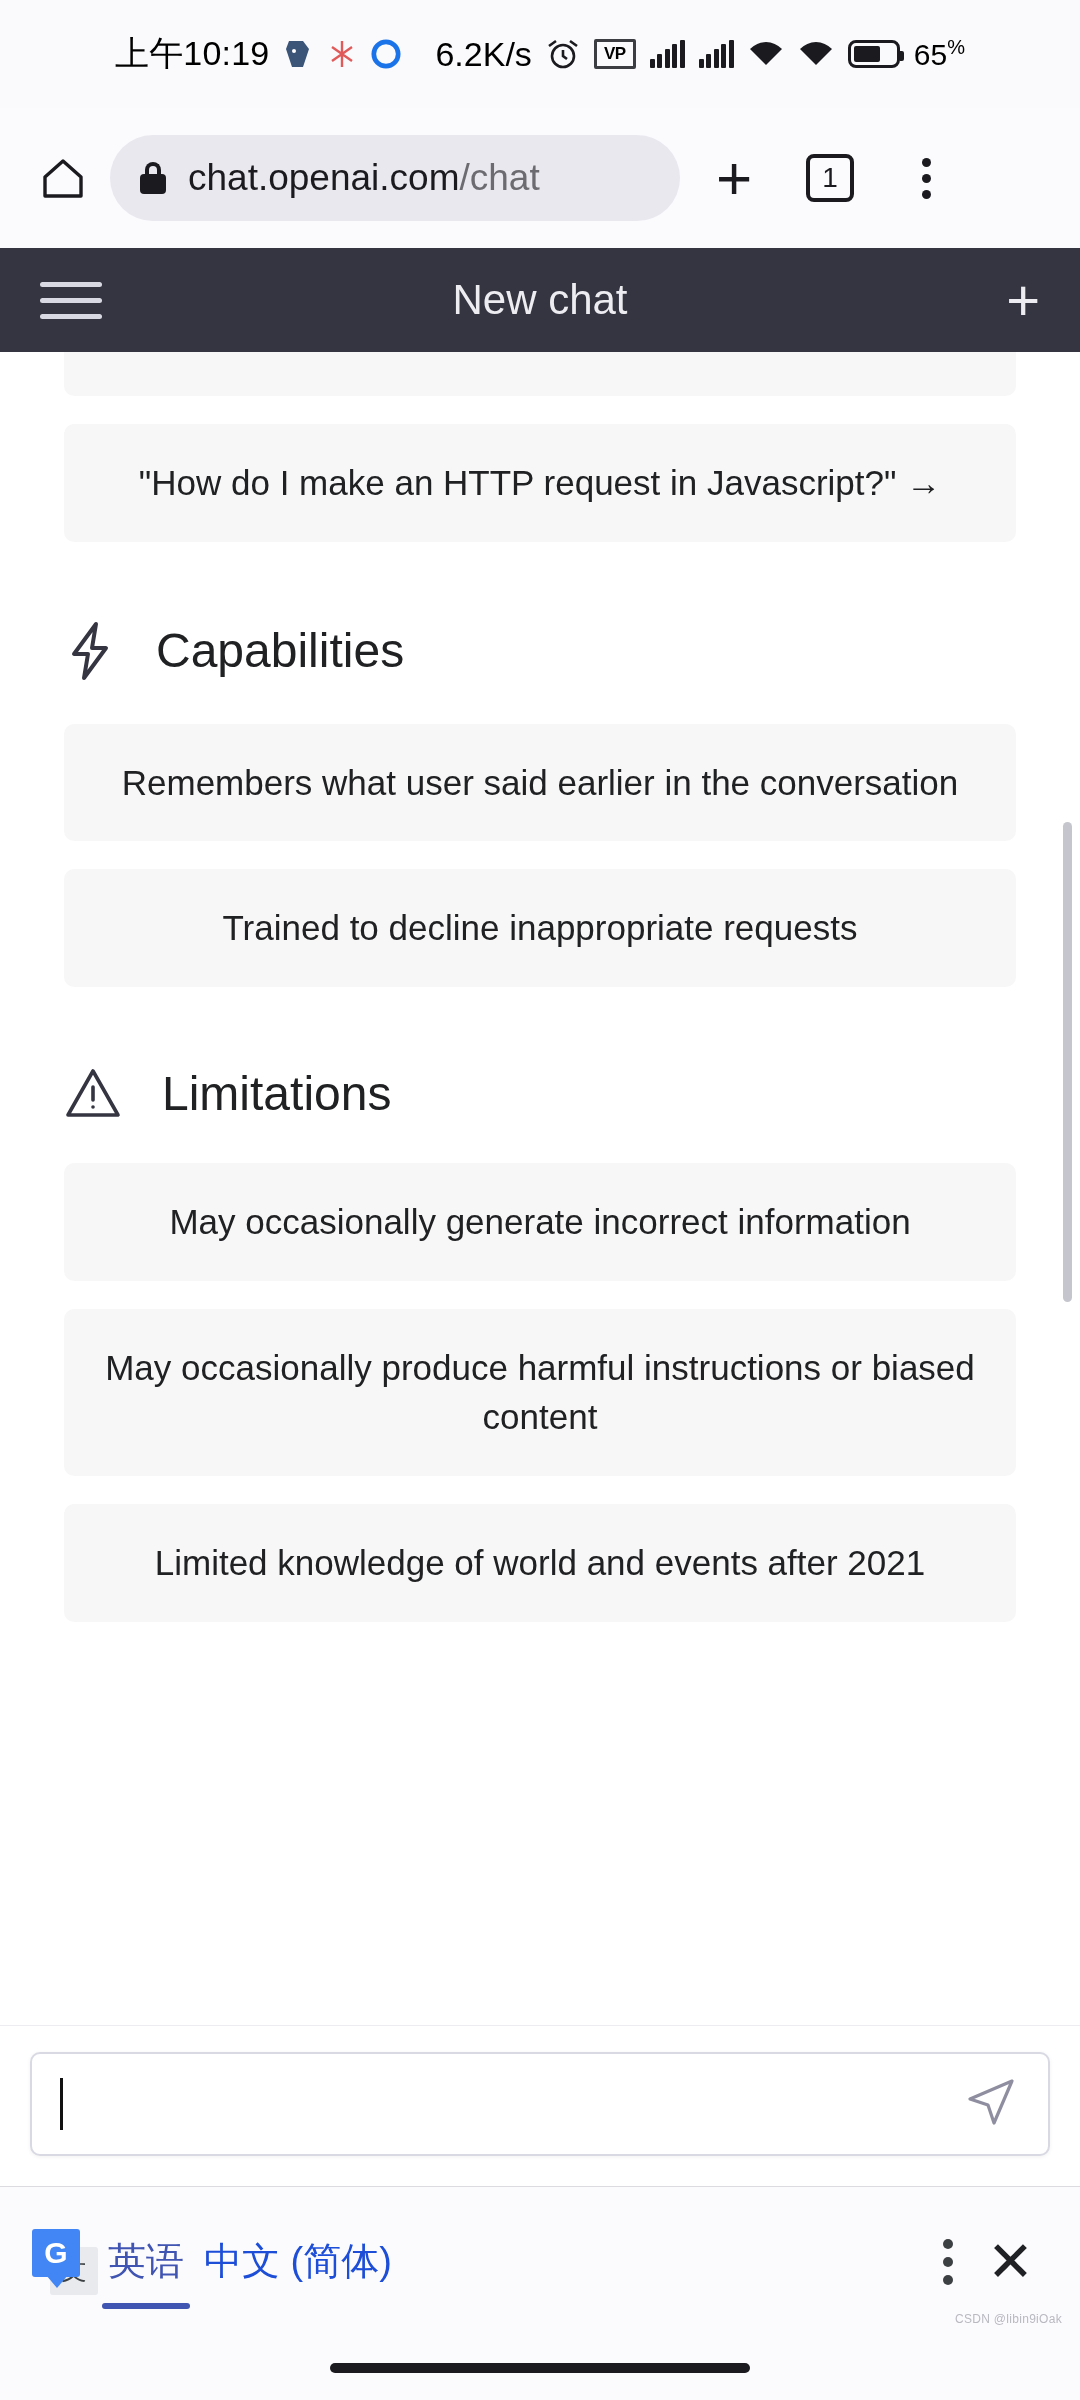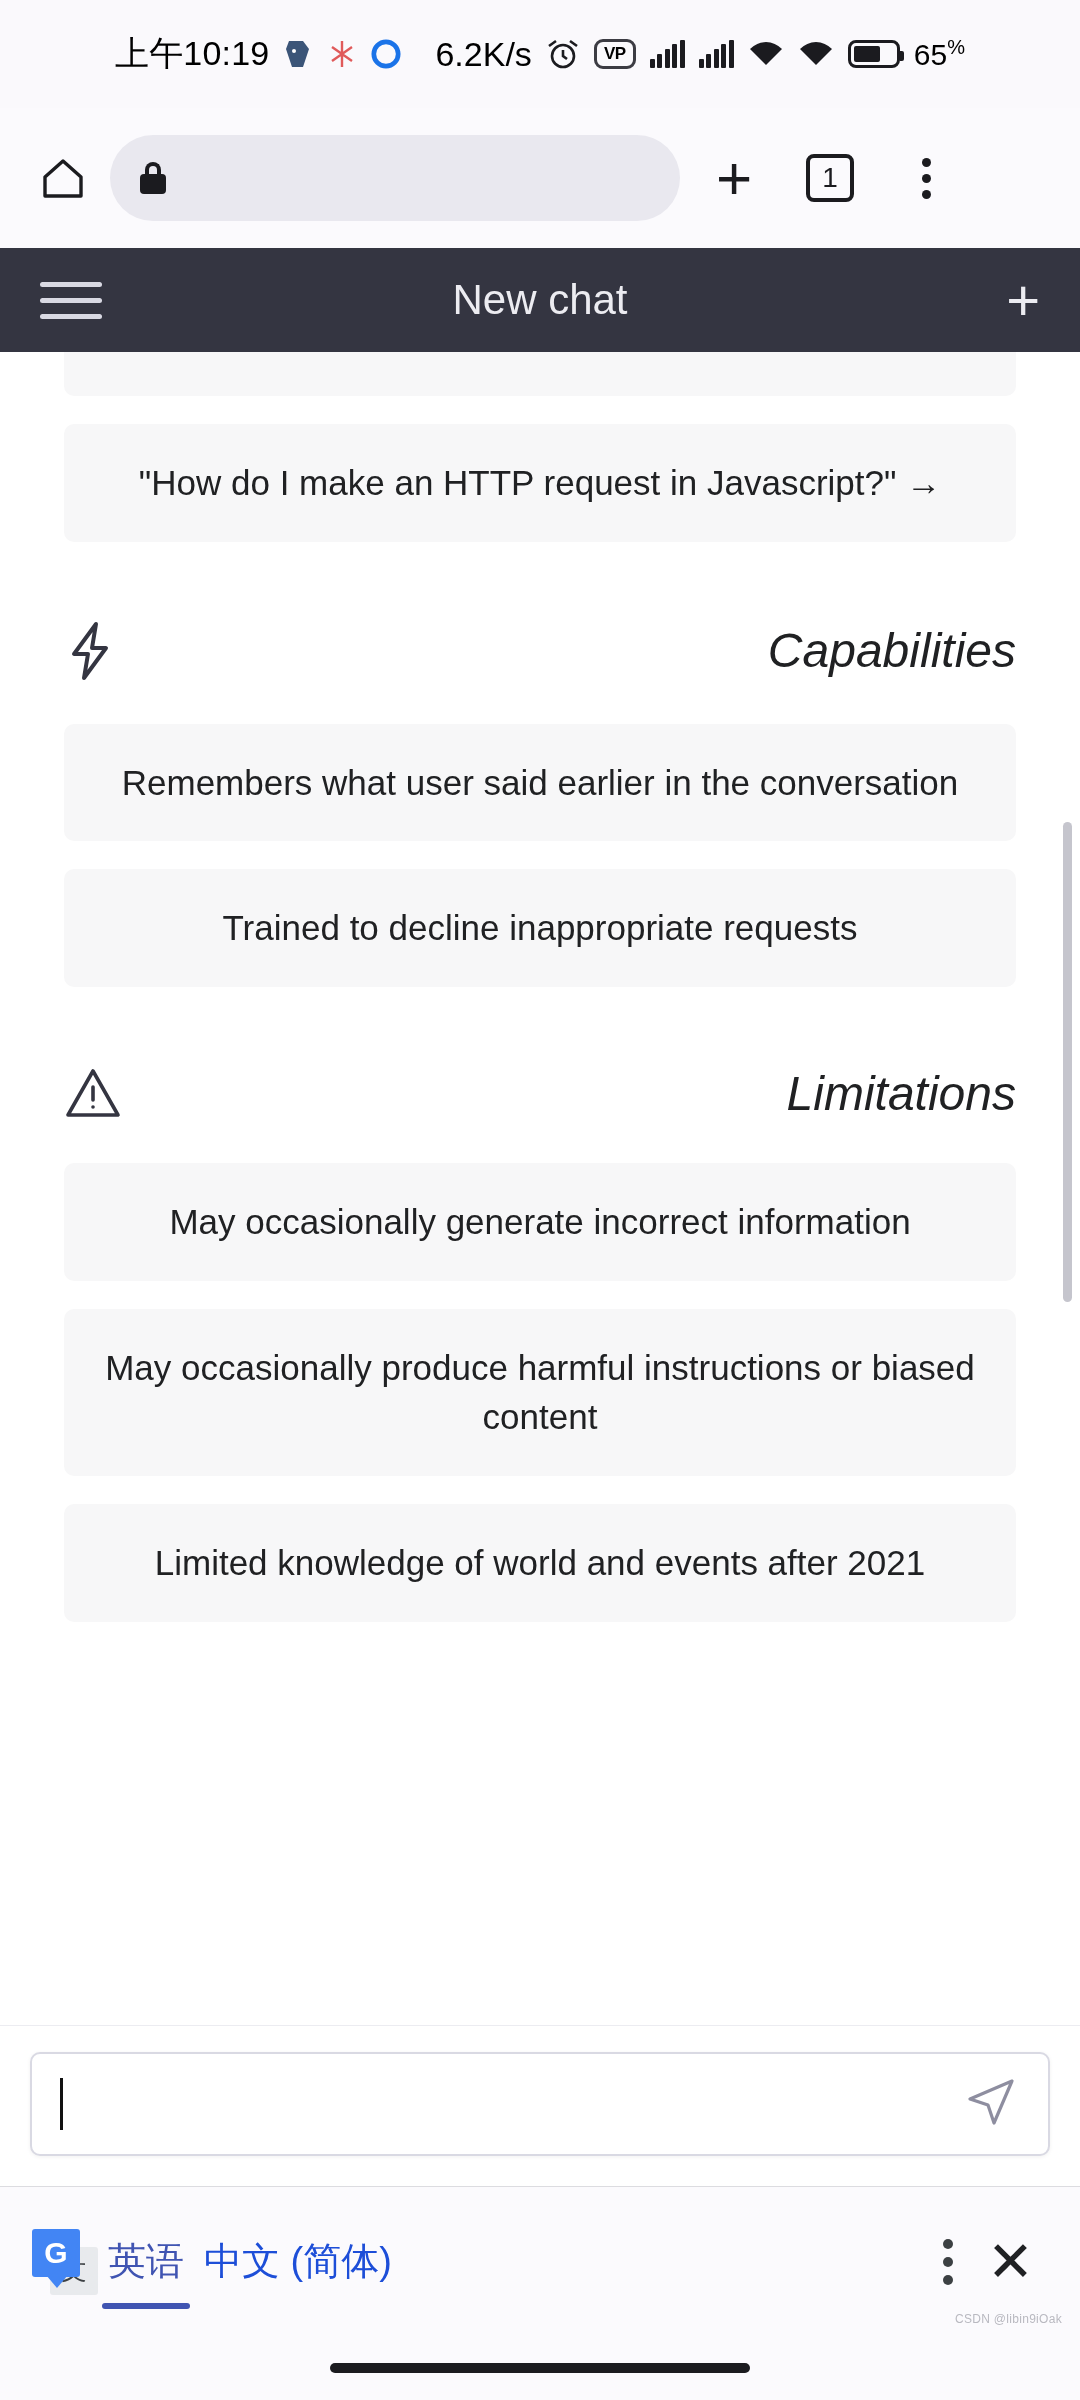--- a/index.html
+++ b/index.html
@@ -14,21 +14,21 @@
   
   .statusbar {
     height: 108px; background: #faf9fc; flex: 0 0 auto;
     display: flex; align-items: center; justify-content: center;
     gap: 14px; padding: 0 26px; color: #000000;
   }
   .sb-time { font-size: 34px; letter-spacing: .2px; white-space: nowrap; }
   .sb-speed { font-size: 34px; white-space: nowrap; margin-left: 20px; }
   .ic { display: inline-flex; align-items: center; justify-content: center; }
   .badge-vp {
-    width: 42px; height: 30px; border: 3px solid #3c3c43; border-radius: 9px;
+    width: 42px; height: 30px; border: 3px solid #3c3c43; border-radius: 2px;
     font-size: 17px; font-weight: bold; display: flex; align-items: center; justify-content: center;
     letter-spacing: -0.5px;
   }
   .bars { display: flex; align-items: flex-end; gap: 2.5px; height: 28px; }
   .bars i { display: block; width: 5px; background: #1b1b1f; border-radius: 1px; }
   .bars i:nth-child(1){height:9px}.bars i:nth-child(2){height:14px}
   .bars i:nth-child(3){height:19px}.bars i:nth-child(4){height:24px}.bars i:nth-child(5){height:28px}
   .battery {
     width: 52px; height: 28px; border: 3.5px solid #1b1b1f; border-radius: 8px;
     position: relative; padding: 3px;
@@ -84,23 +84,22 @@
     flex: 1 1 auto; background: #ffffff; position: relative;
     overflow: hidden; padding: 0 64px;
   }
   .card {
     background: #f7f7f8; border-radius: 10px;
     padding: 34px 30px; margin-bottom: 28px;
     font-size: 35px; line-height: 1.42; color: #202123; text-align: center;
   }
   .card.clipped { margin-top: -48px; padding-top: 0; height: 92px; overflow: hidden; }
   .section-head {
-    display: flex; align-items: center; justify-content: space-between; gap: 30px;
+    display: flex; align-items: center; justify-content: flex-start; gap: 40px;
     margin: 78px 0 42px 0;
-    font-style: italic;
   }
   .section-head h2 { font-size: 48px; font-weight: 400; color: #202123; }
   .scrollbar {
     position: absolute; right: 8px; top: 470px; width: 9px; height: 480px;
     background: #c5c5cd; border-radius: 5px;
   }
 
   
   .composer-wrap {
     flex: 0 0 auto; background: #ffffff; padding: 26px 30px 30px 30px;
@@ -221,20 +220,21 @@
           <path d="M7 24 25 8l18 16v19H7z"></path>
         </svg>
       </span>
     </div>
 
     <div class="omnibox">
       <span class="lock">
           <span class="shackle"></span>
           <span class="body"></span>
         </span>
+      <span class="url"><span>chat.openai.com</span><span class="path">/chat</span></span>
     </div>
 
     <div class="tb-btn">
       <span class="plus-glyph">+</span>
     </div>
     <div class="tb-btn">
       <span class="tabcount">1</span>
     </div>
     <div class="tb-btn">
       <span class="kebab">

